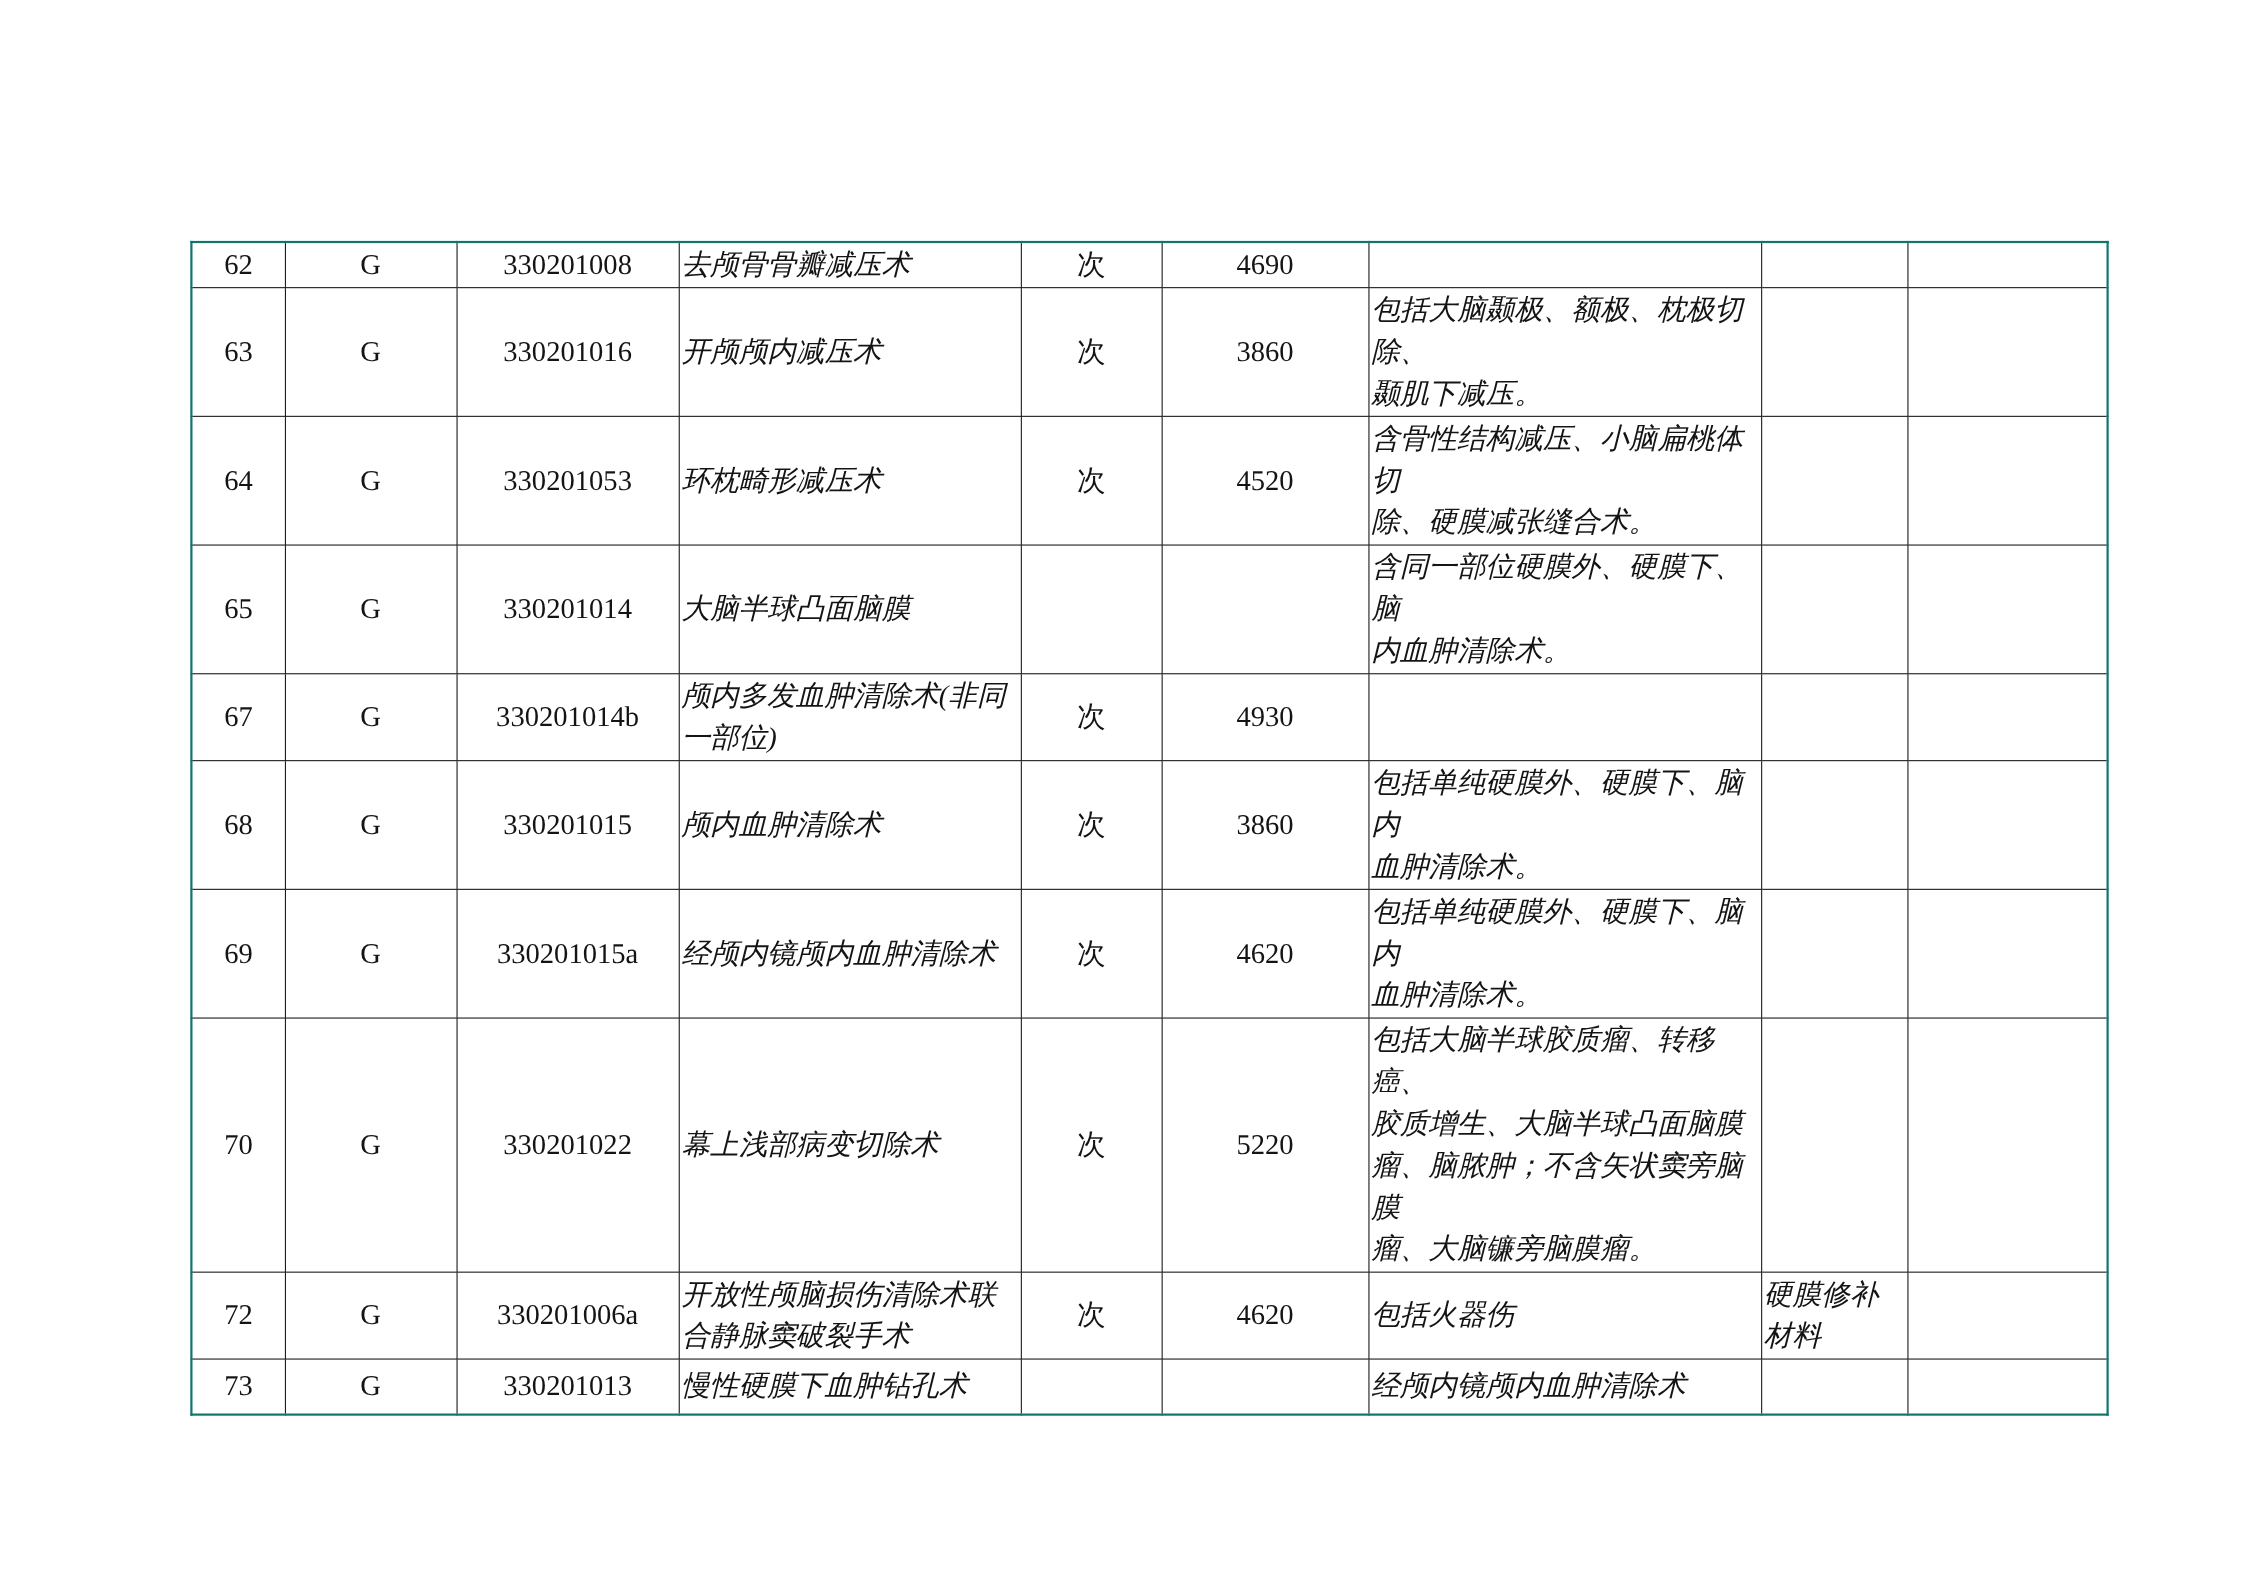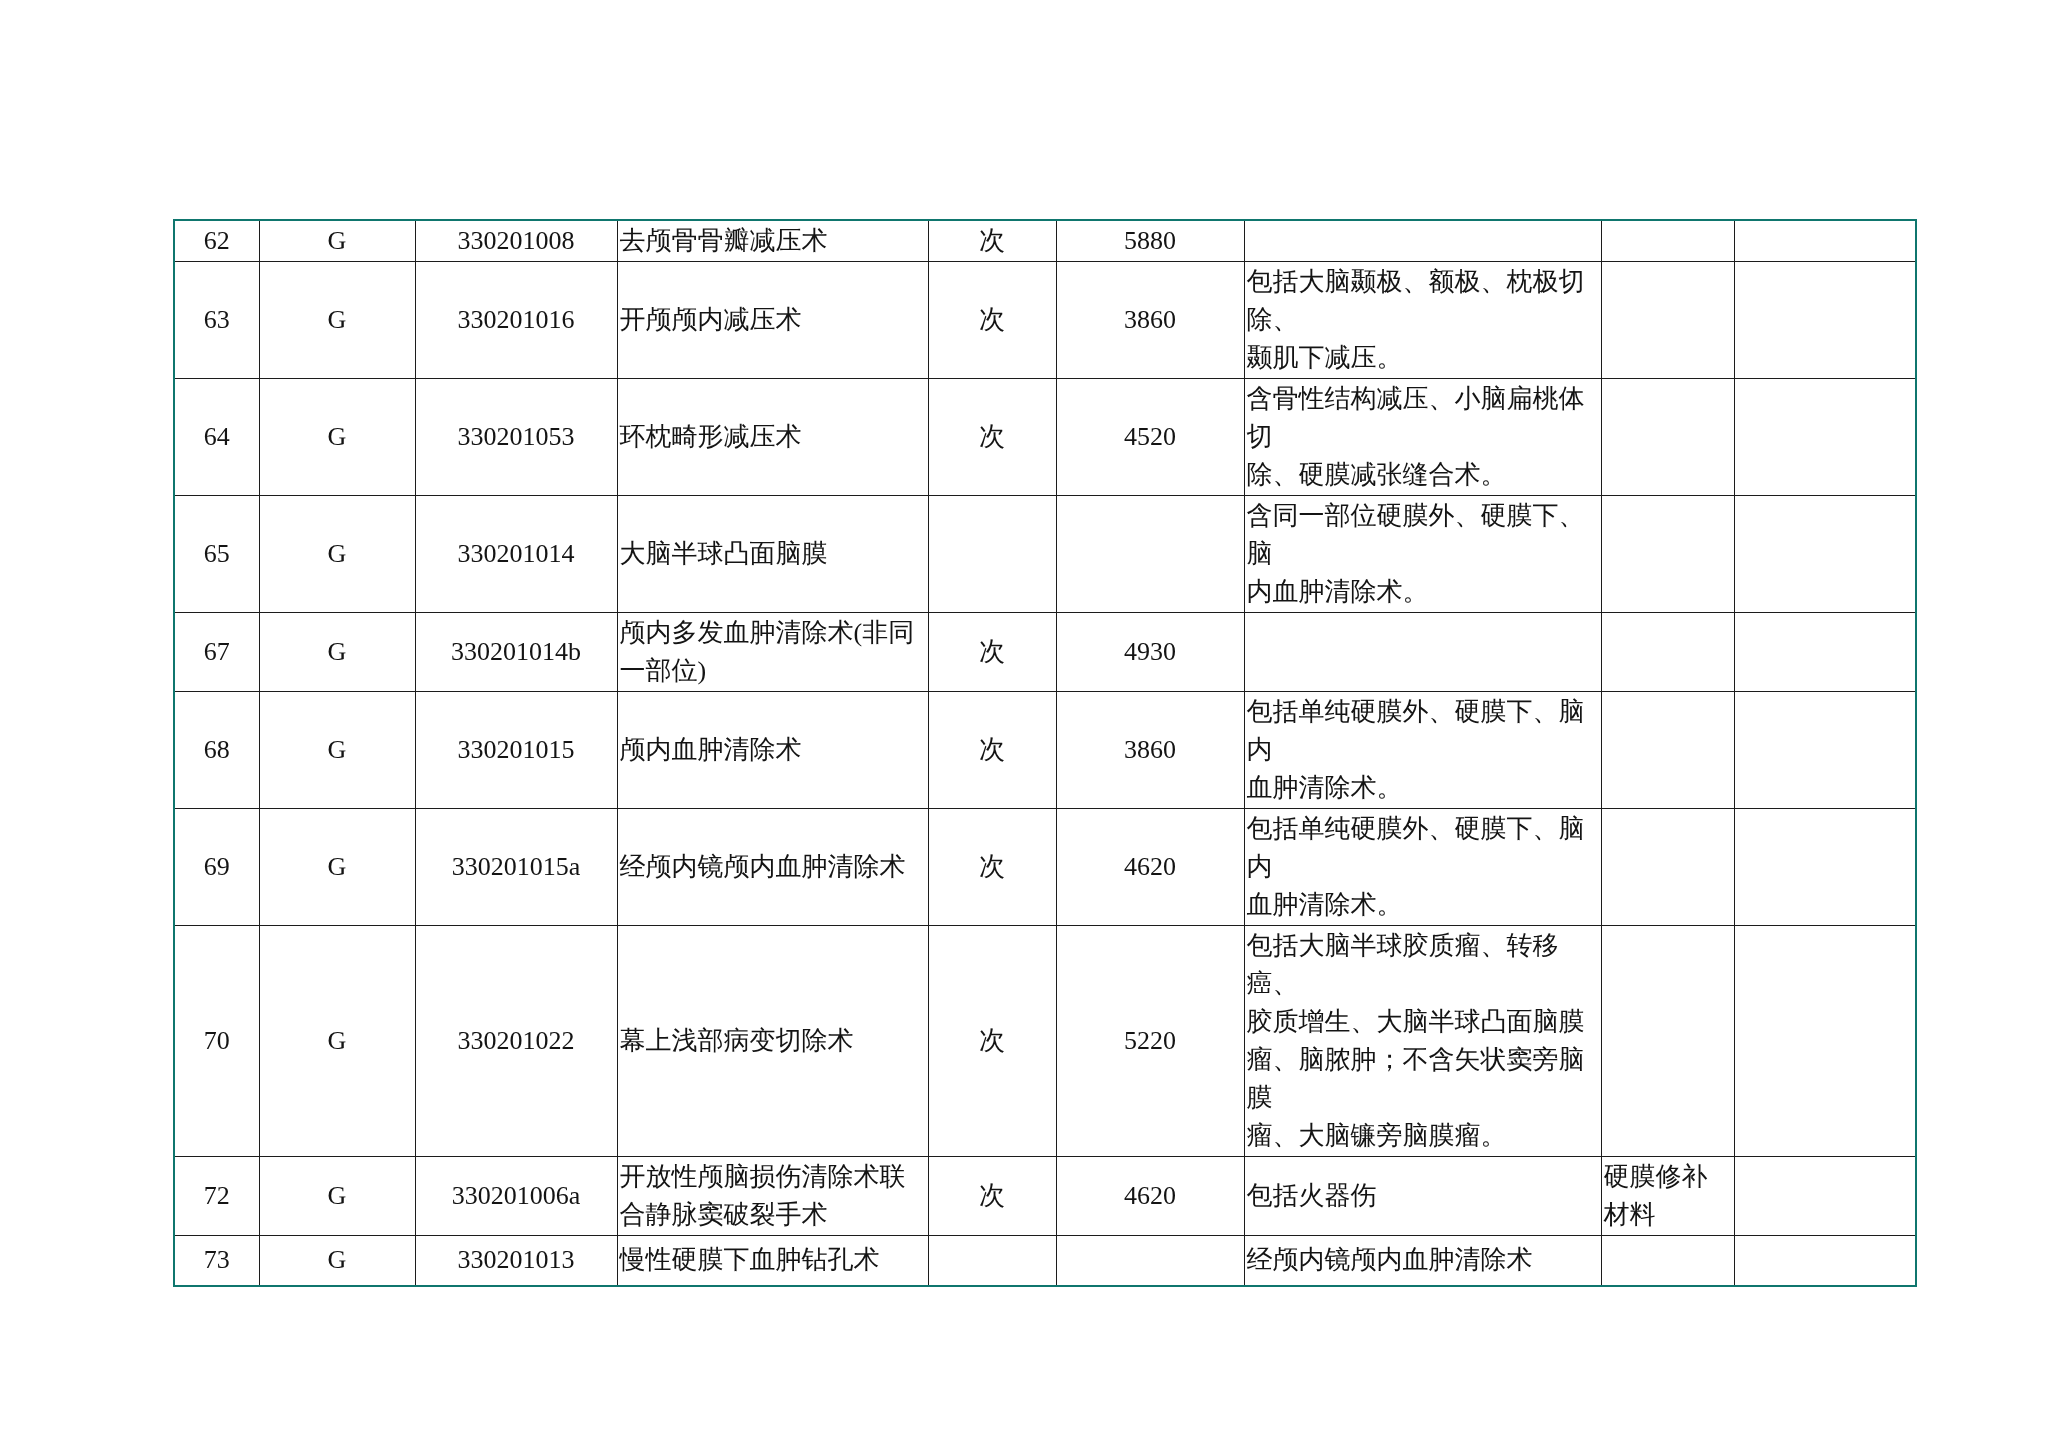--- a/index.html
+++ b/index.html
@@ -18,21 +18,21 @@
   table.price-table{border:2px solid #0f766e;}
   table.price-table td{
     border:1.4px solid #1c1c1c;
     font-size:26px;line-height:38px;
     vertical-align:middle;
     padding:1px 2px;
     overflow:hidden;
     color:#141414;
   }
   td.c{text-align:center;}
-  td.l{text-align:left;padding:1px 8px 1px 11px;white-space:pre-line;}
+  td.l{text-align:left;padding:1px 8px 1px 11px;white-space:pre-line;font-style:italic;}
   td.num{font-variant-numeric:lining-nums;}
 </style>
 </head>
 <body>
 
 <div class="page">
   <table class="price-table">
     <colgroup>
         <col style="width: 85px;">
         <col style="width: 156px;">
@@ -44,21 +44,21 @@
         <col style="width: 133px;">
         <col style="width: 182px;">
       </colgroup>
     <tbody>
         <tr style="height: 41px;">
           <td class="c num">62</td>
           <td class="c num">G</td>
           <td class="c num">330201008</td>
           <td class="l">去颅骨骨瓣减压术</td>
           <td class="c num">次</td>
-          <td class="c num">5880</td>
+          <td class="c num">4690</td>
           <td class="l"></td>
           <td class="l"></td>
           <td class="c num"></td>
         </tr>
         <tr style="height: 76px;">
           <td class="c num">63</td>
           <td class="c num">G</td>
           <td class="c num">330201016</td>
           <td class="l">开颅颅内减压术</td>
           <td class="c num">次</td>

